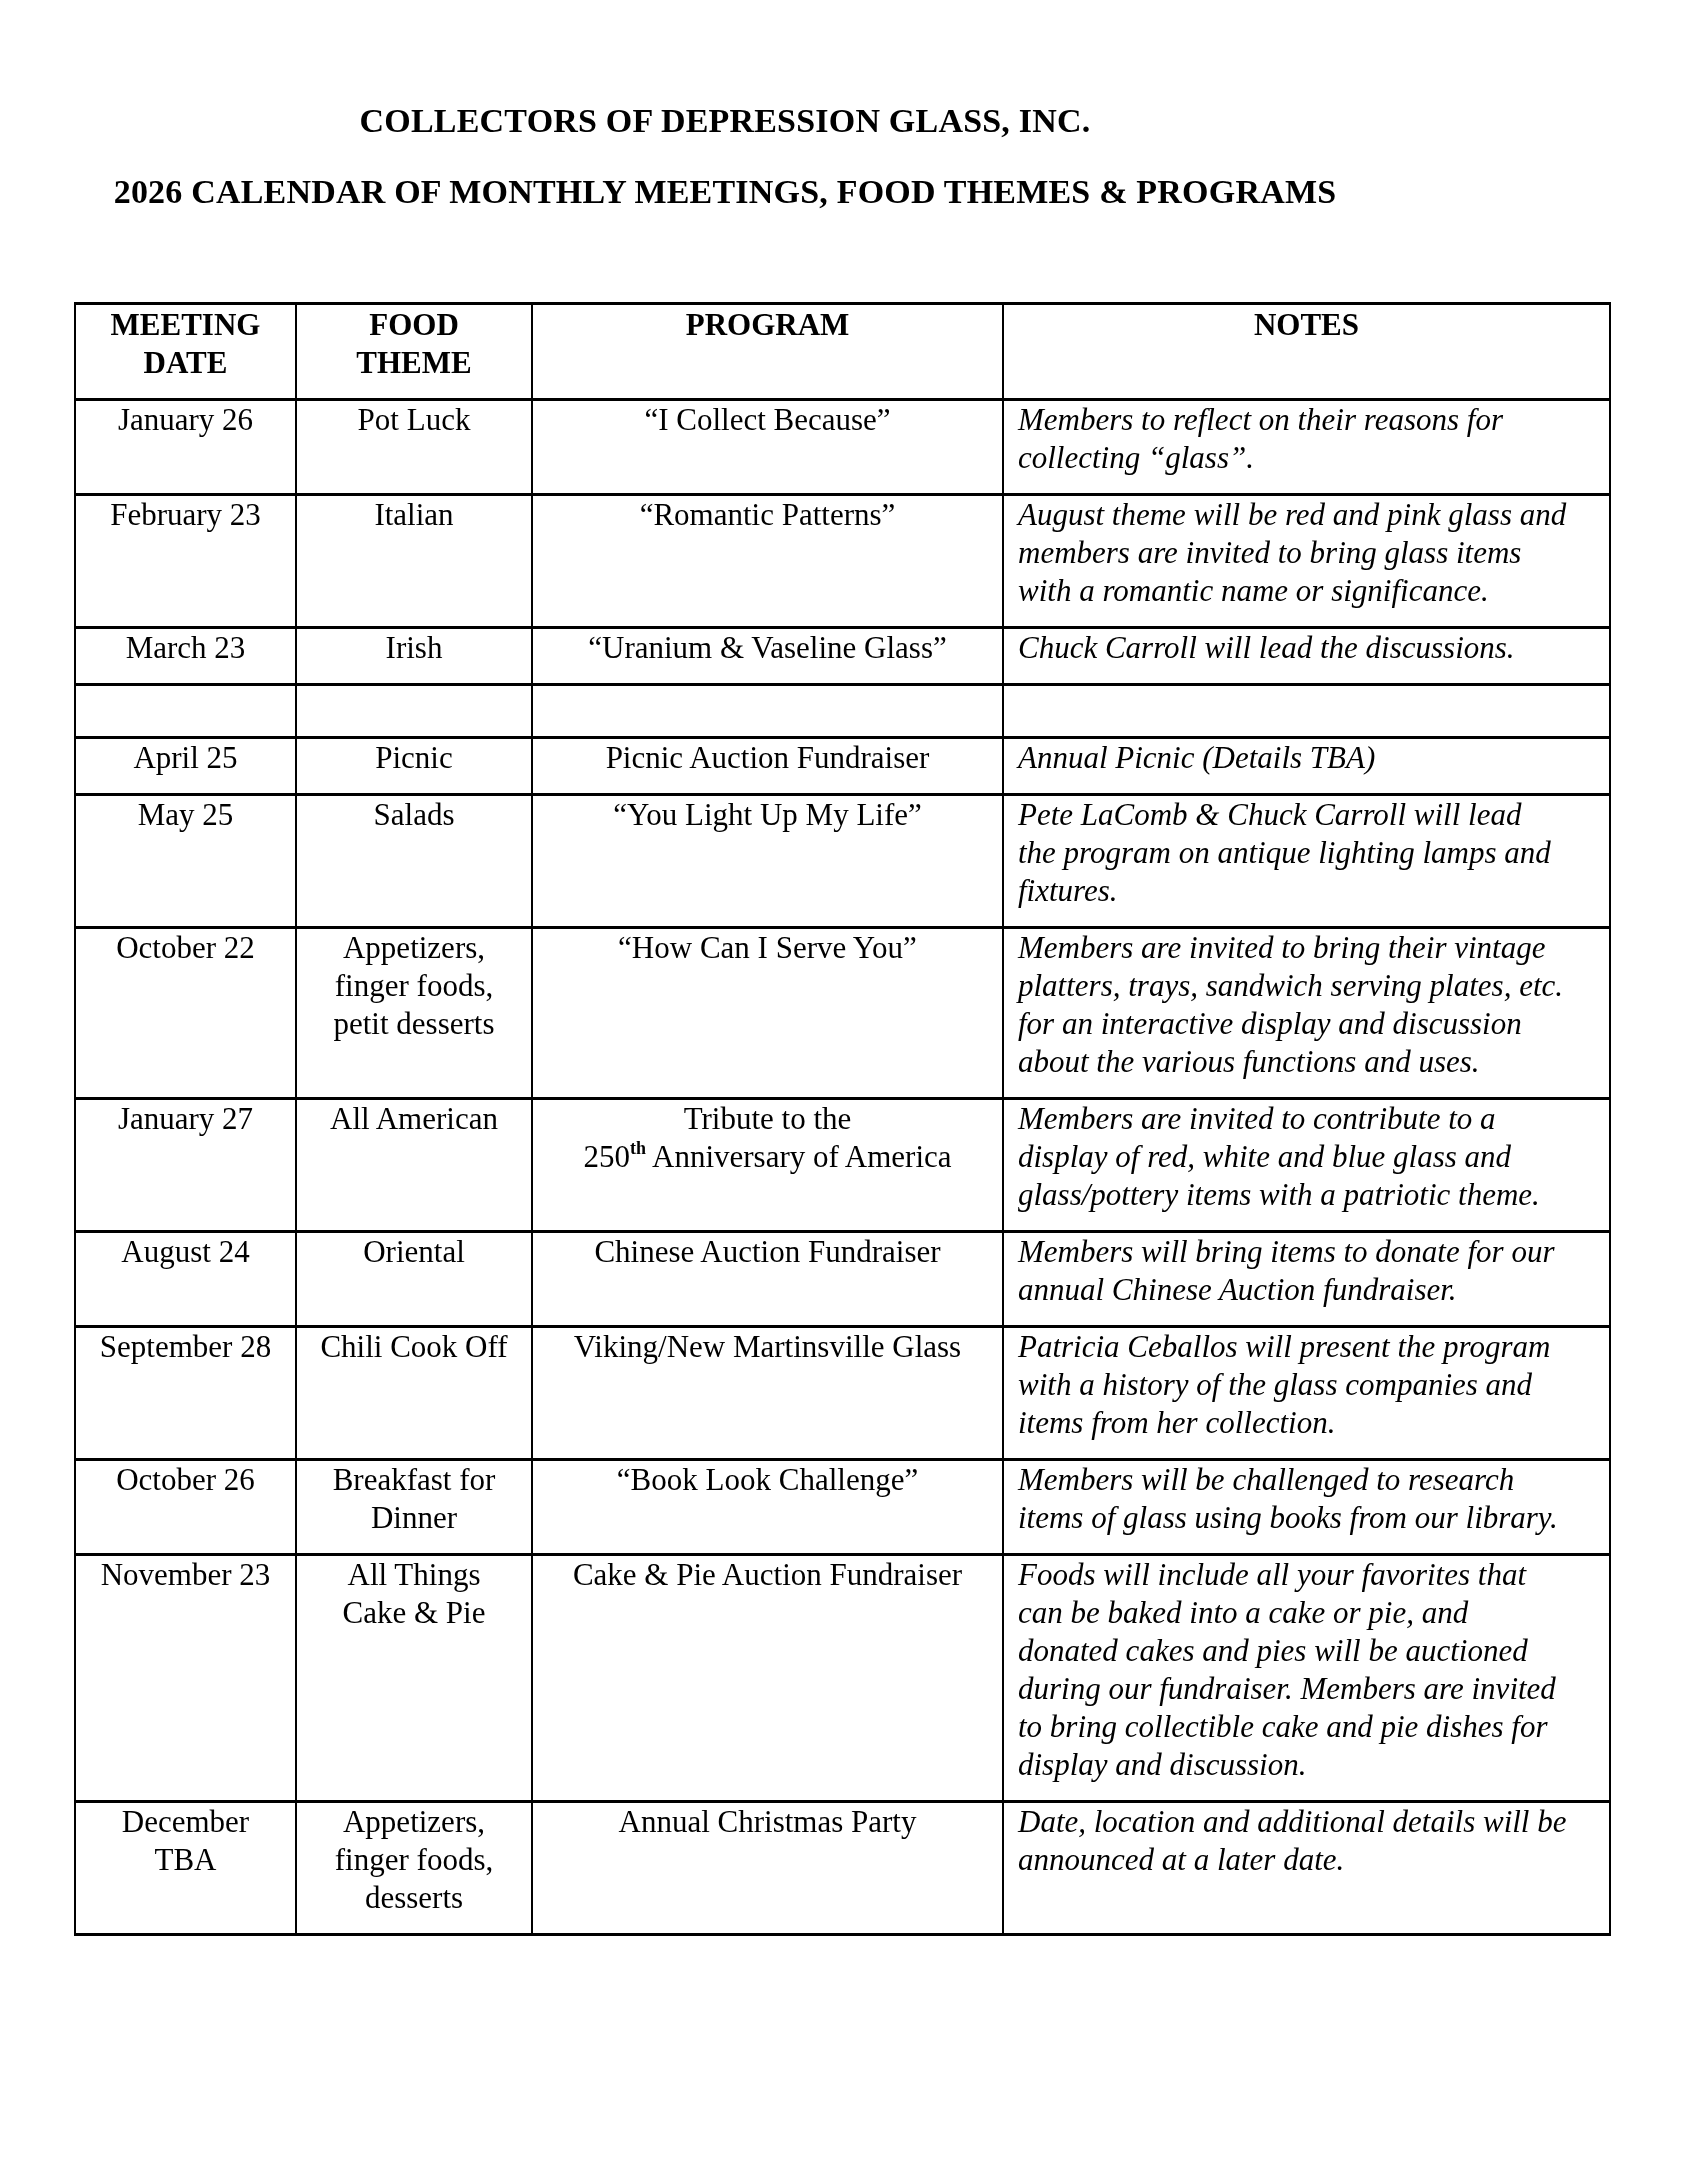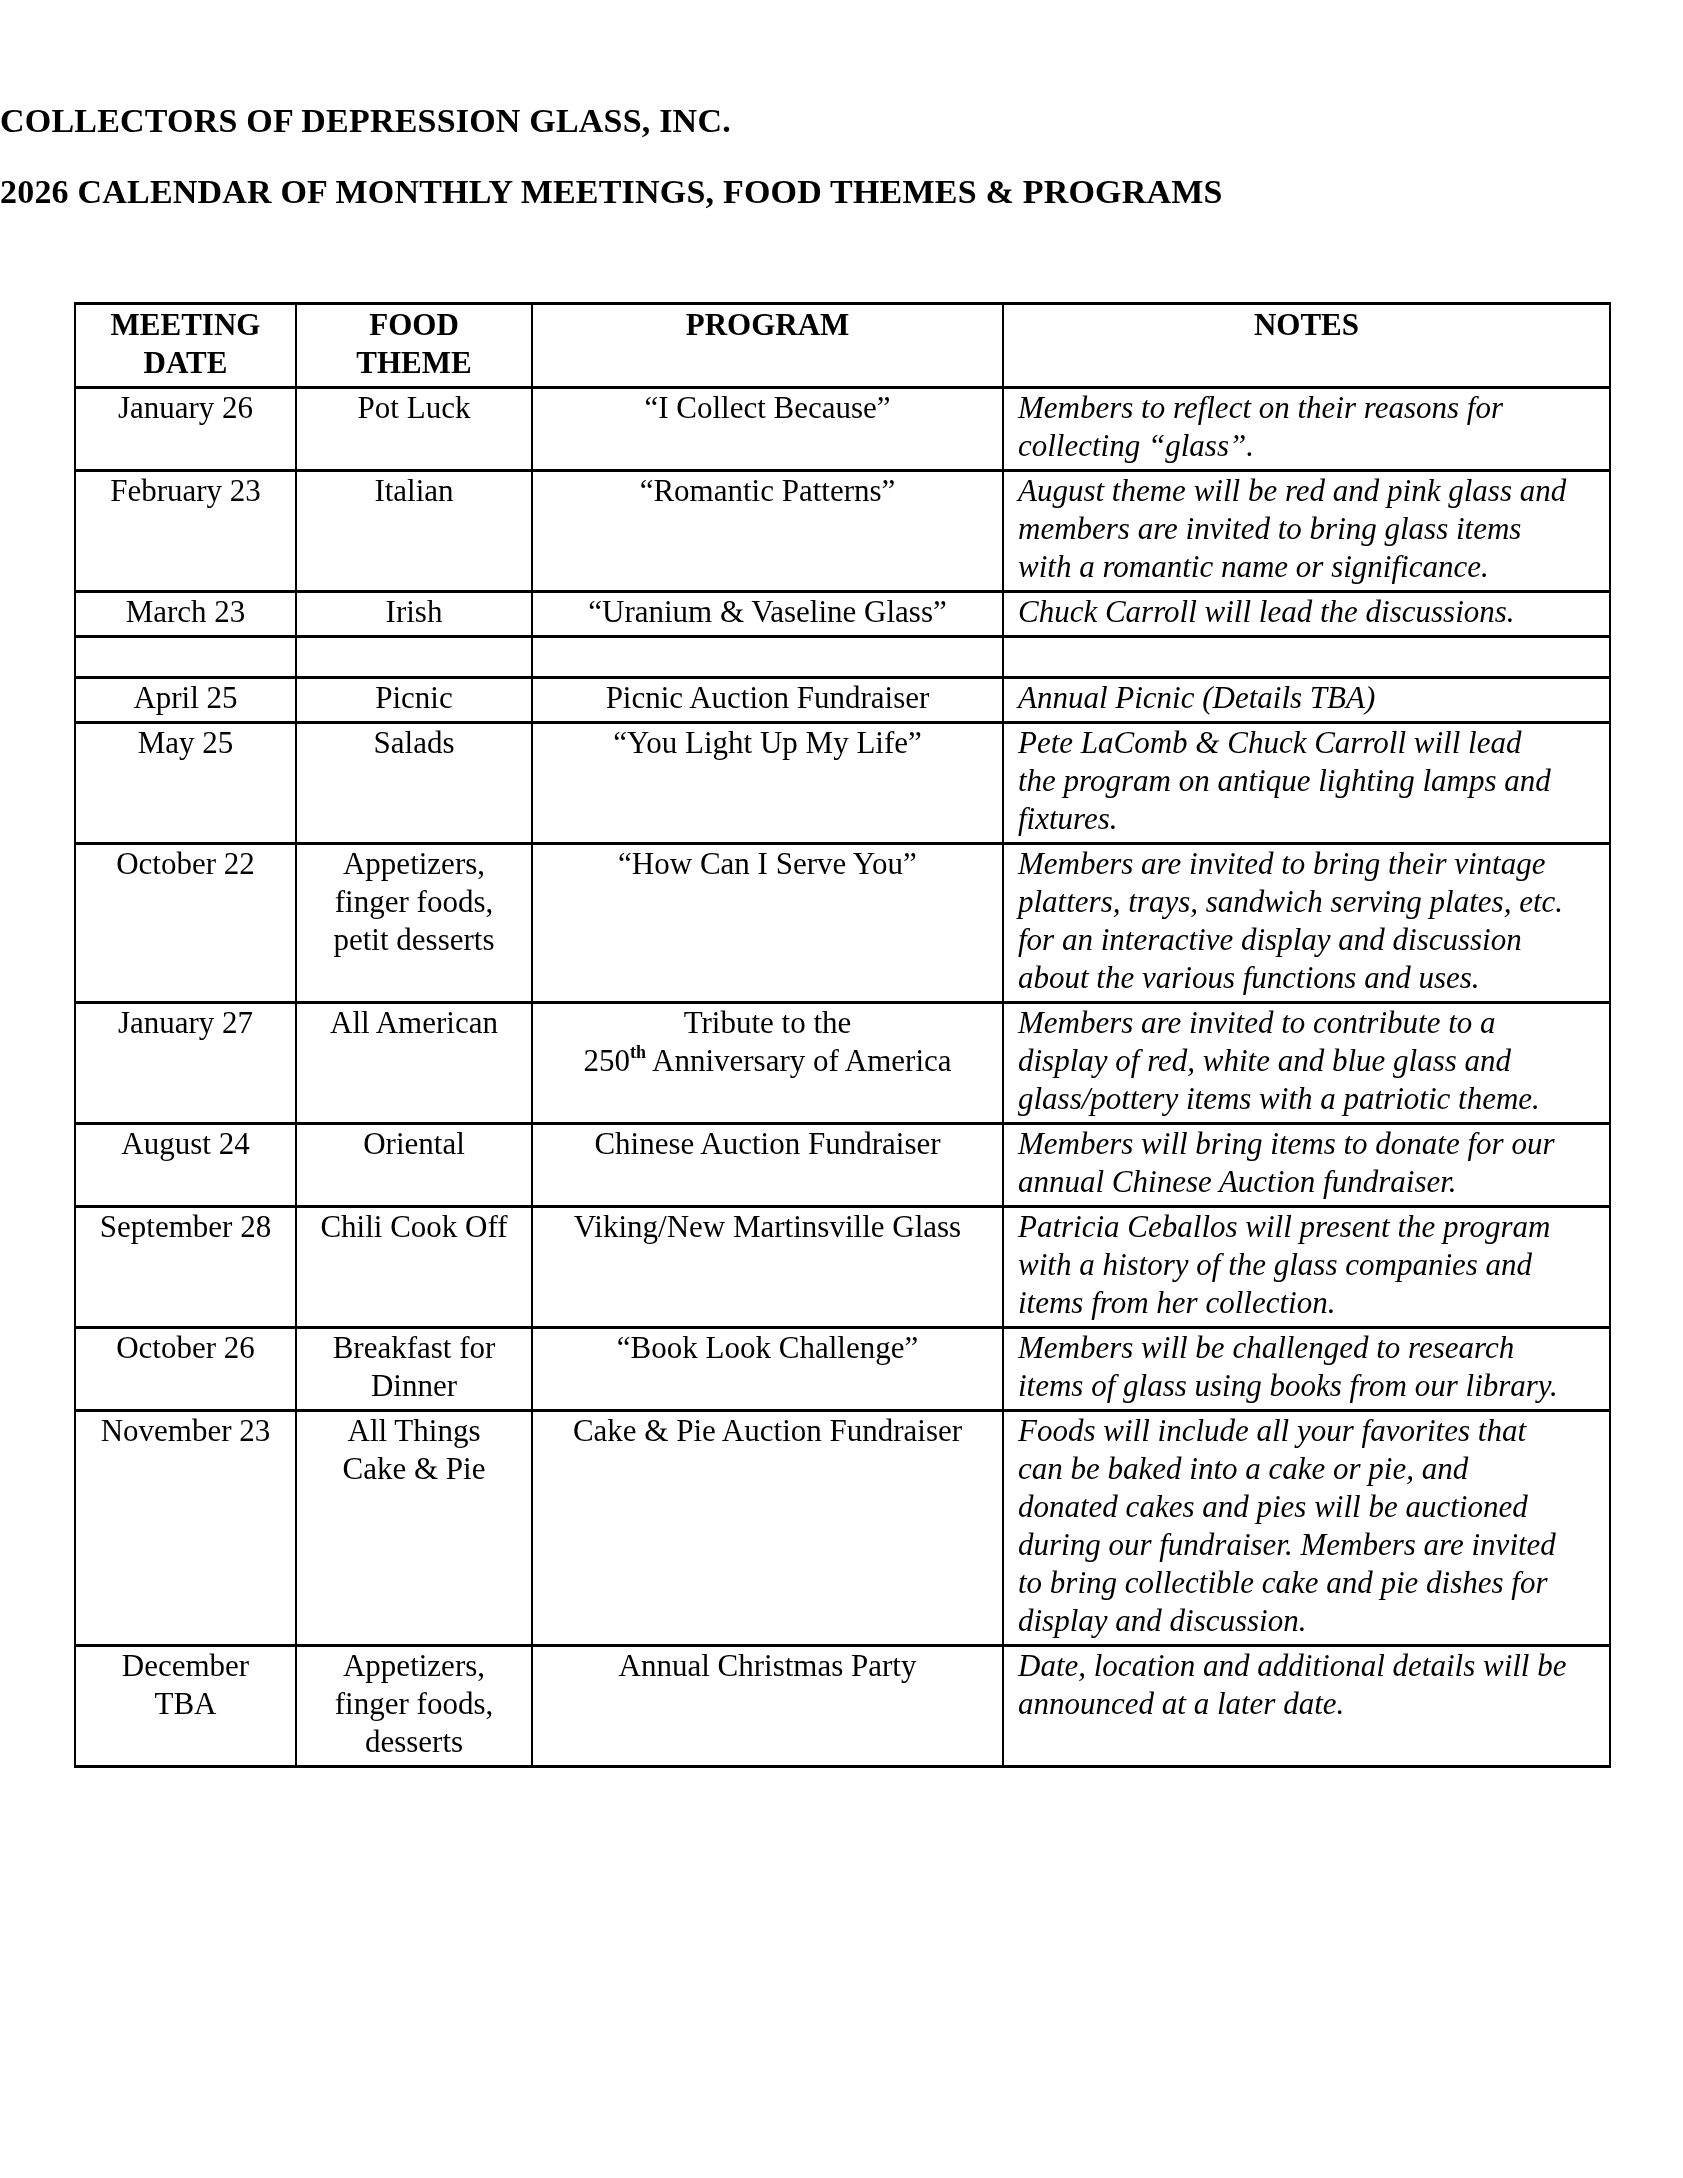--- a/index.html
+++ b/index.html
@@ -12,21 +12,21 @@
       height: 2178px;
       position: relative;
       font-family: "Liberation Serif", "DejaVu Serif", serif;
       color: #000000;
       overflow: hidden;
     }
     .title {
       position: absolute;
       left: 0;
       width: 1450px;
-      text-align: left;
+      text-align: center;
       font-weight: bold;
       font-size: 34px;
       line-height: 40px;
       letter-spacing: 0.2px;
     }
     #title1 { top: 101px; }
     #title2 { top: 156px; margin-top: 16px; }
 
     table.cal {
       position: absolute;
@@ -41,21 +41,21 @@
     table.cal col.c1 { width: 221px; }
     table.cal col.c2 { width: 236px; }
     table.cal col.c3 { width: 471px; }
     table.cal col.c4 { width: 607px; }
     table.cal th, table.cal td {
       border-left: 2px solid #000;
       border-right: 2px solid #000;
       border-top: 3px solid #000;
       border-bottom: 3px solid #000;
       vertical-align: top;
-      padding: 0 0 4px 0;
+      padding: 0 0 16px 0;
     }
     table.cal th {
       font-weight: bold;
       font-size: 31px;
       line-height: 38px;
       text-align: center;
       height: 74px;
       padding-top: 1px;
     }
     table.cal td.ctr { text-align: center; }

